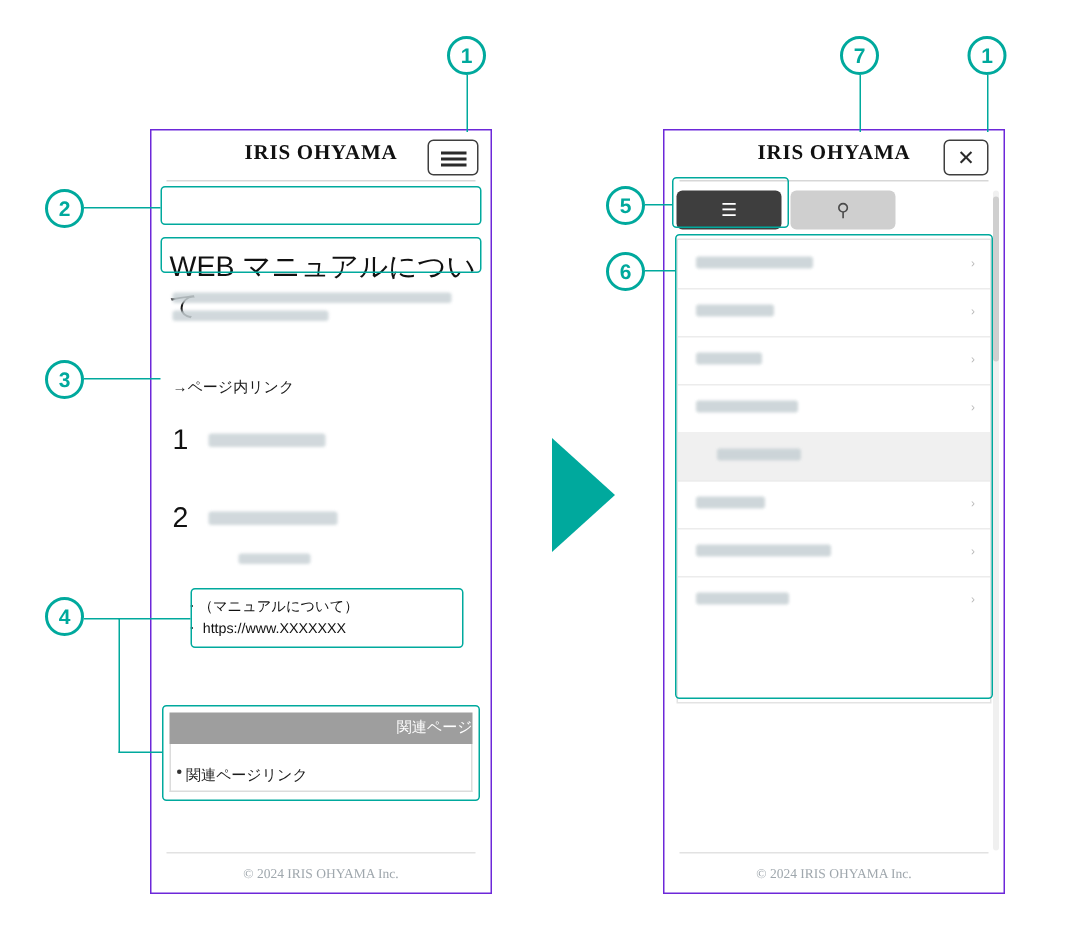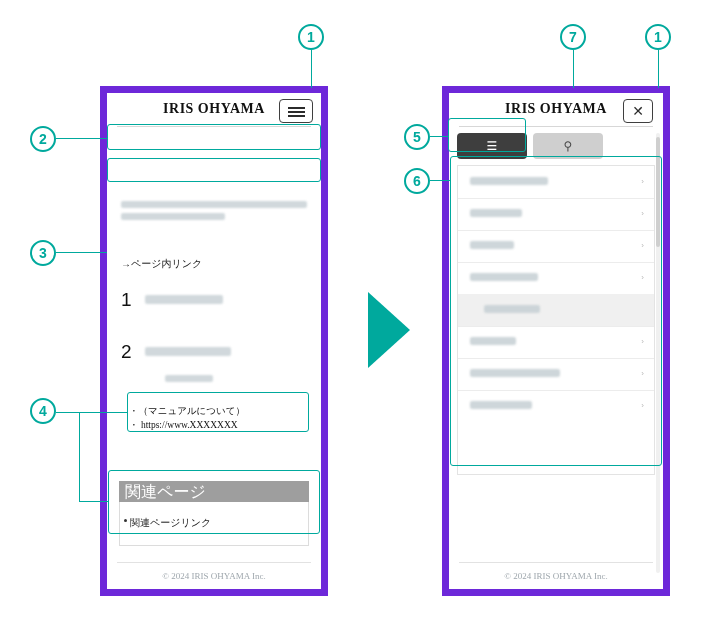--- a/index.html
+++ b/index.html
@@ -18,21 +18,21 @@
     position: absolute;
     left: 0; top: 0;
     width: 715px;
     height: 618px;
   }
 
   
   .phone {
     position: absolute;
     background: #ffffff;
-    border: 7px solid #6d28d9;
+    border: 1px solid #6d28d9;
     box-sizing: border-box;
   }
   #phone-left  { left: 100px; top: 86px;  width: 228px; height: 510px; }
   #phone-right { left: 442px; top: 86px;  width: 228px; height: 510px; }
 
   .brand {
     position: absolute;
     left: 0; right: 0;
     top: 8px;
     text-align: center;
@@ -139,42 +139,43 @@
 
   .bullet-block {
     position: absolute;
     left: 22px;
     top: 310px;
     font-size: 9.5px;
     color: #111111;
     line-height: 15px;
   }
   .bullet-block .url {
-    font-family: Liberation Serif, serif;
+    font-family: Liberation Sans, sans-serif;
     font-size: 9.5px;
     color: #111111;
   }
 
   .related-head {
     position: absolute;
     left: 12px; right: 12px;
     top: 388px;
     height: 21px;
     background: #9e9e9e;
     color: #ffffff;
-    font-size: 16px;
+    font-size: 10px;
     line-height: 21px;
     padding-left: 6px;
     box-sizing: border-box;
+    text-align: right;
   }
   .related-body {
     position: absolute;
     left: 12px; right: 12px;
     top: 409px;
-    height: 44px;
+    height: 32px;
     border: 1px solid #dcdcdc;
     border-top: none;
     box-sizing: border-box;
     text-align: center;
   }
   .related-body .item {
     position: absolute;
     left: 10px;
     top: 14px;
     font-size: 10px;
@@ -368,20 +369,21 @@
     <div class="brand">IRIS OHYAMA</div>
     <div class="brand-rule"></div>
 
     <div class="hamburger">
       <i></i>
       <i></i>
       <i></i>
     </div>
 
 
+    <div class="page-title">WEB マニュアルについて</div>
 
     <div class="blurline" style="left:14px; top:108px; width:186px; height:7px;"></div>
     <div class="blurline" style="left:14px; top:120px; width:104px; height:7px;"></div>
 
     <div class="inpage-link">→ページ内リンク</div>
 
     <div class="step-num one">1</div>
     <div class="blurline" style="left:38px; top:202px; width:78px; height:9px;"></div>
 
     <div class="step-num two">2</div>

